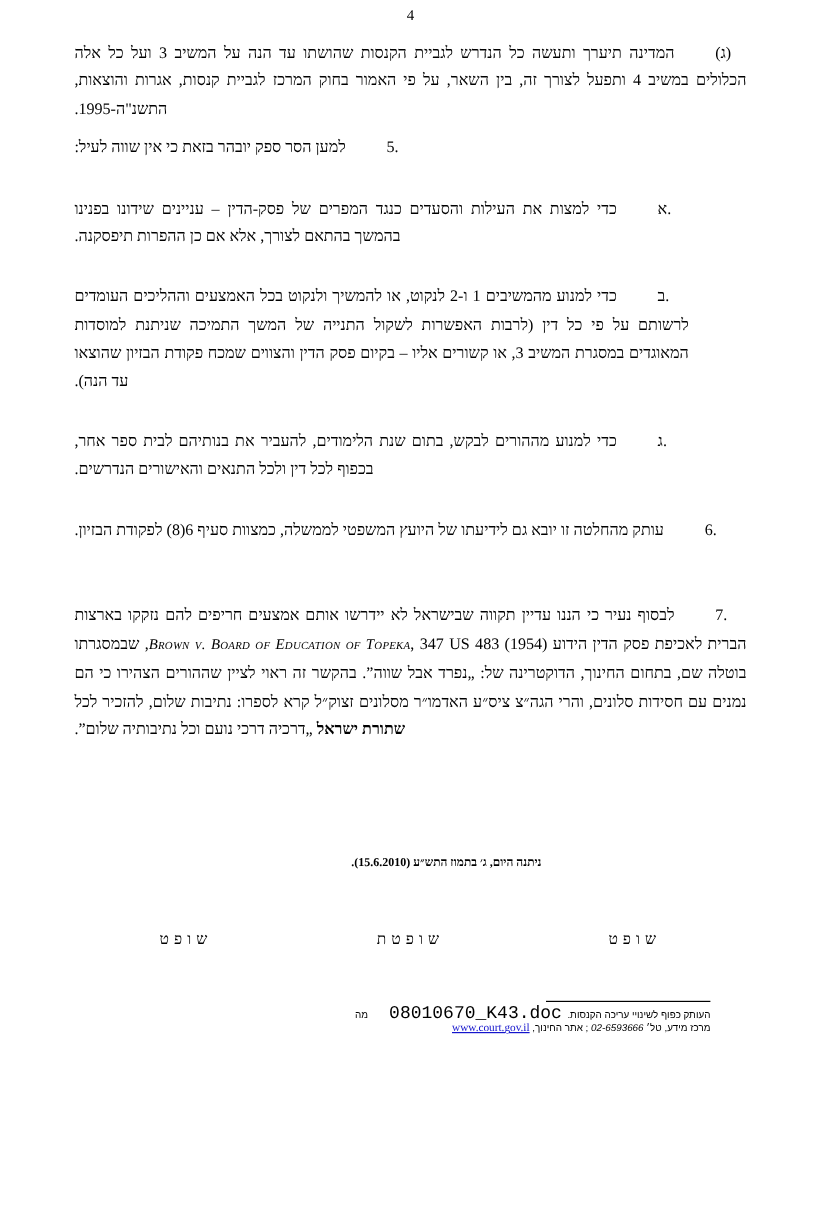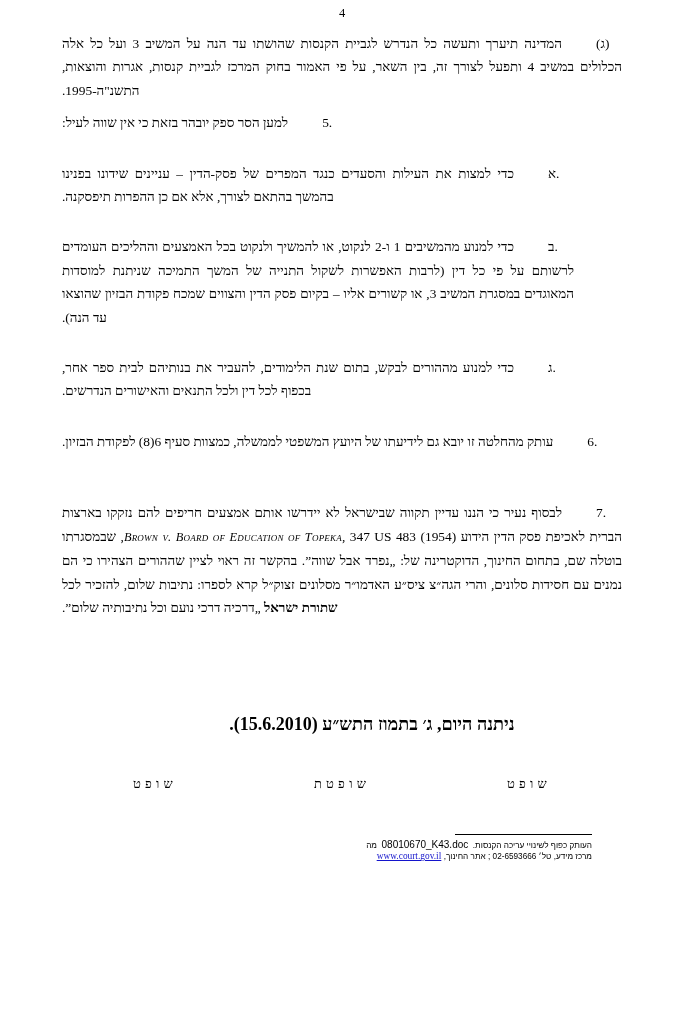--- a/index.html
+++ b/index.html
@@ -75,21 +75,21 @@
     direction: ltr;
     unicode-bidi: embed;
   }
   b, .bold { font-weight: bold; }
   .date-line {
     position: absolute;
     top: 714px;
     right: 62px;
     width: 500px;
     text-align: center;
-    font-size: 18px;
+    font-size: 10px;
     font-weight: bold;
     direction: rtl;
   }
   .signatures {
     position: absolute;
     top: 774px;
     right: 62px;
     width: 560px;
     display: flex;
     flex-direction: row;
@@ -125,39 +125,41 @@
     left: 0;
     width: 592px;
     text-align: right;
     direction: rtl;
     font-size: 8.2px;
     line-height: 11.4px;
     font-family: "Liberation Sans", "DejaVu Sans", sans-serif;
   }
   .footer-lines div { white-space: nowrap; }
   .doc-code {
-    font-family: Liberation Sans, sans-serif;
-    font-size: 10px;
-    direction: ltr;
-    unicode-bidi: embed;
-    display: inline-block;
+    font-family: Liberation Mono, monospace;
+    font-size: 15px;
+    direction: ltr;
+    unicode-bidi: embed;
+    display: inline-block;
+    margin-left: 13px;
   }
   .footer-link {
     color: #1414cc;
     text-decoration: underline;
     direction: ltr;
     unicode-bidi: embed;
     display: inline-block;
     font-family: "Liberation Serif", serif;
     font-size: 9.4px;
   }
   .phone {
     direction: ltr;
     unicode-bidi: embed;
     display: inline-block;
+    font-style: italic;
   }
 </style>
 </head>
 <body>
 
 <div class="page">
 
   <div class="page-number">4</div>
 
   <div class="content">

